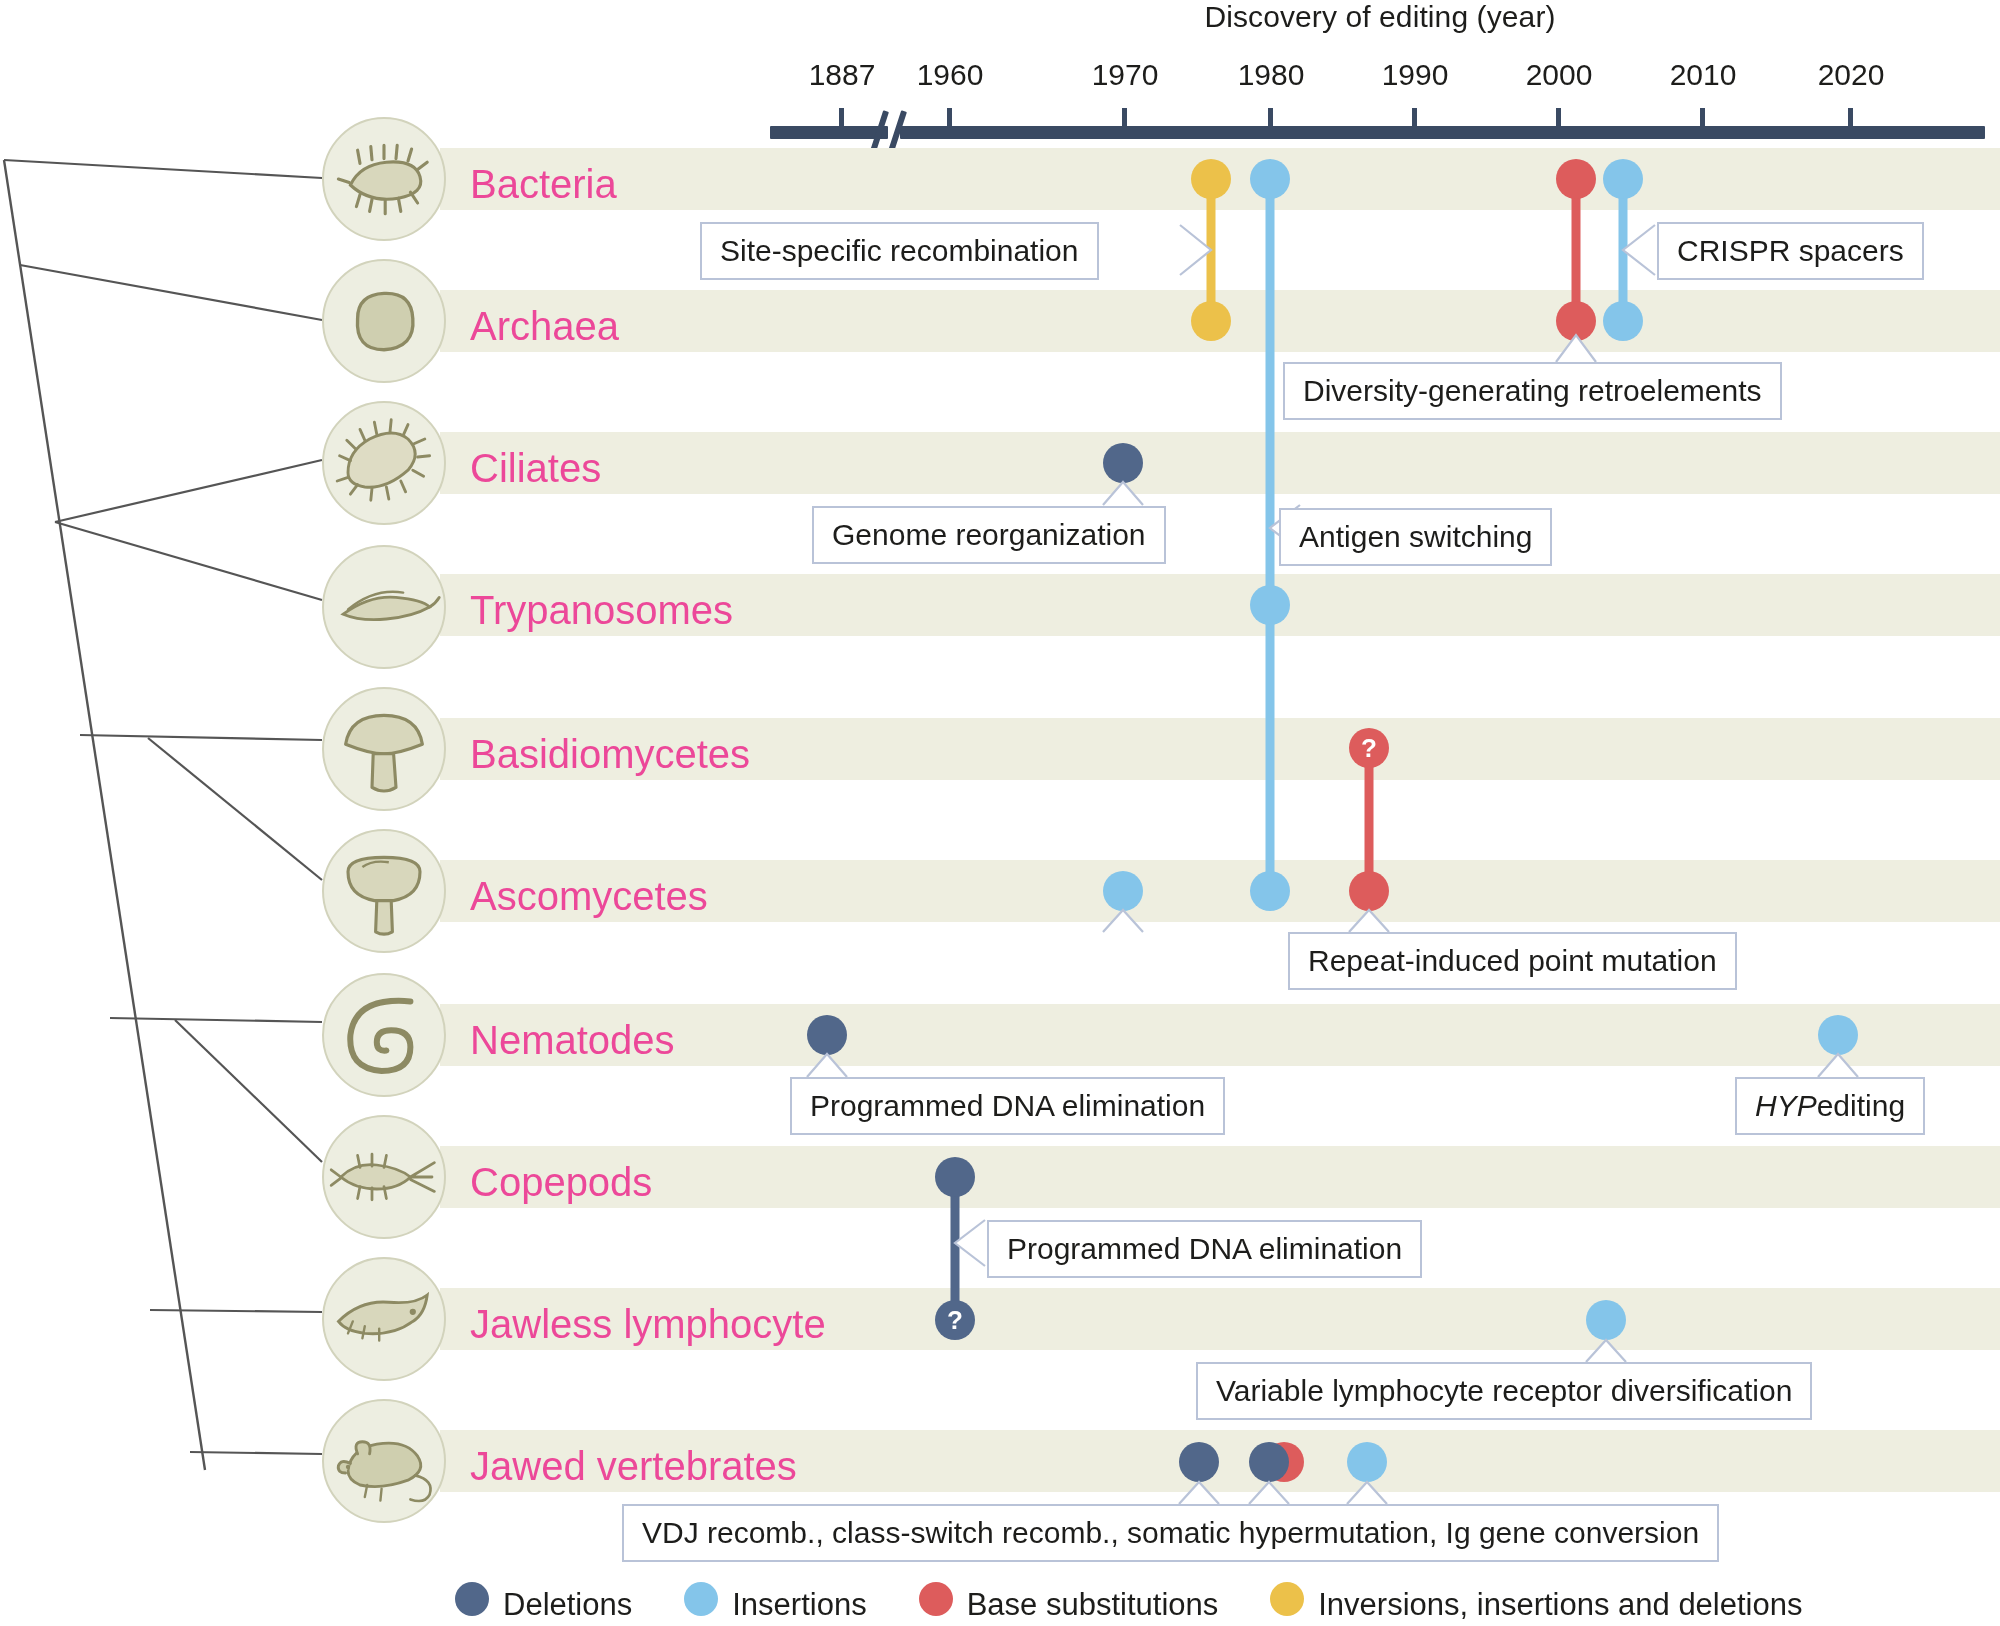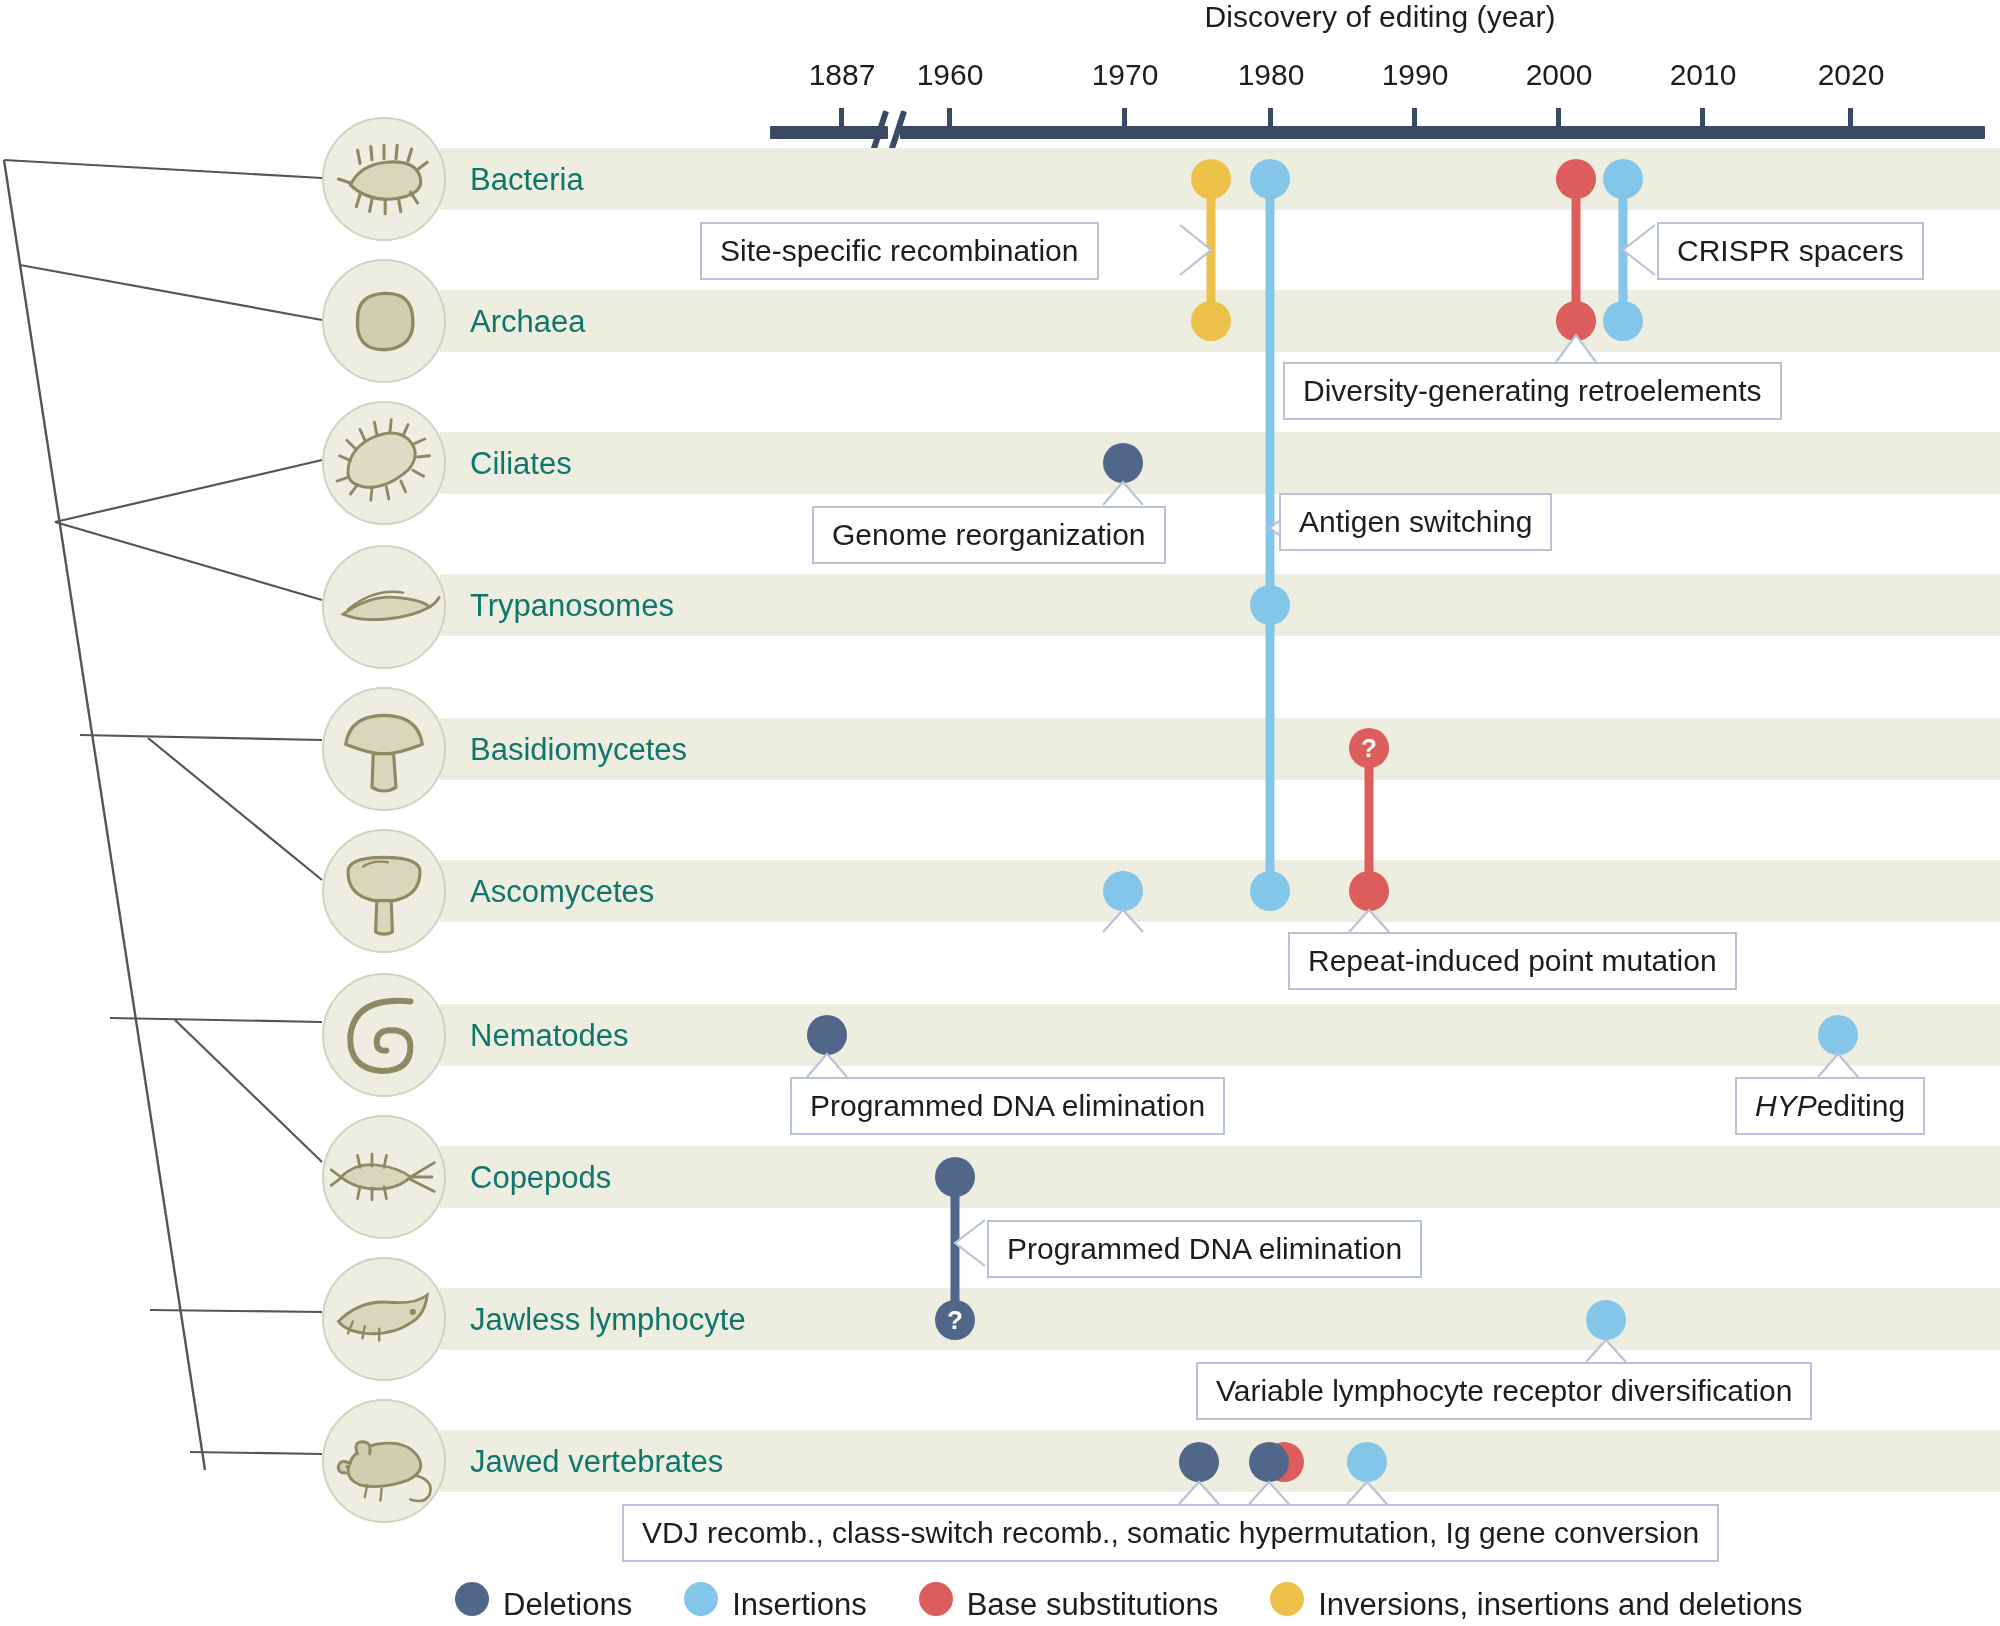--- a/index.html
+++ b/index.html
@@ -42,21 +42,21 @@
   }
 
   
   .taxon-icon{
     position:absolute;width:124px;height:124px;border-radius:50%;
     background:#edeee1;border:2px solid #d2d3bc;
     box-sizing:border-box;overflow:hidden;
   }
   .taxon-icon svg{display:block;width:100%;height:100%;}
   .taxon-label{
-    position:absolute;font-size:31px;color:#0f766e;white-space:nowrap;
+    position:absolute;font-size:40px;color:#ec4899;white-space:nowrap;
   }
 
   
   .tree{position:absolute;left:0;top:0;width:420px;height:1540px;pointer-events:none;}
 
   
   .dot{
     position:absolute;border-radius:50%;width:40px;height:40px;
     transform:translate(-50%,-50%);
     display:flex;align-items:center;justify-content:center;
@@ -361,21 +361,21 @@
   </div>
 
   <div class="callout" style="left:1283px;top:362px;height:58px;">
     <span>Diversity-generating retroelements</span>
   </div>
 
   <div class="callout" style="left:812px;top:506px;height:58px;">
     <span>Genome reorganization</span>
   </div>
 
-  <div class="callout" style="left:1279px;top:493px;height:58px;justify-content:flex-end;">
+  <div class="callout" style="left:1279px;top:508px;height:58px;justify-content:flex-end;">
     <span>Antigen switching</span>
   </div>
 
 
   <div class="callout" style="left:1288px;top:932px;height:58px;">
     <span>Repeat-induced point mutation</span>
   </div>
 
   <div class="callout" style="left:790px;top:1077px;height:58px;">
     <span>Programmed DNA elimination</span>

